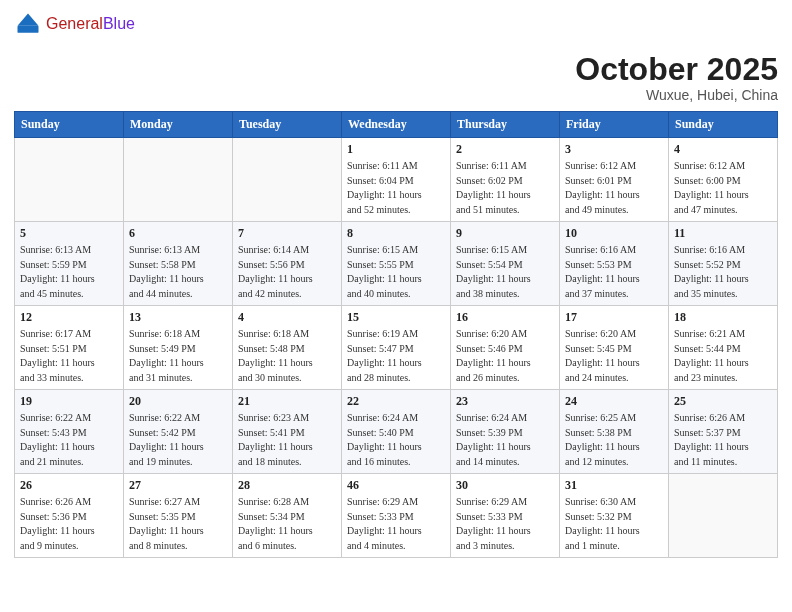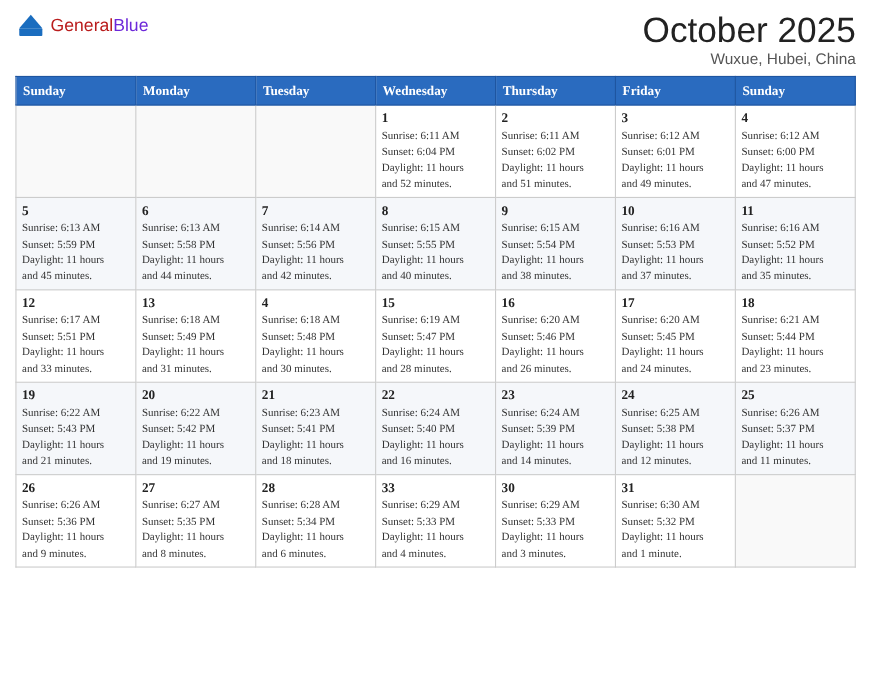--- a/index.html
+++ b/index.html
@@ -31,23 +31,24 @@
     .logo-icon {
       width: 28px;
       height: 28px;
       margin-right: 4px;
     }
     .title-area {
       text-align: right;
     }
     .month-title {
       font-size: 32px;
-      font-weight: normal;
+      font-weight: bold;
       color: #222;
       line-height: 1.1;
+      margin-top: 42px;
     }
     .subtitle {
       font-size: 14px;
       color: #555;
     }
     .calendar {
       width: 100%;
       border-collapse: collapse;
       border: 1px solid #bbb;
       font-family: Liberation Serif, serif;
@@ -241,21 +242,21 @@
           </td>
           <td>
             <span class="day-number">27</span>
             <div class="day-info">Sunrise: 6:27 AM<br>Sunset: 5:35 PM<br>Daylight: 11 hours<br>and 8 minutes.</div>
           </td>
           <td>
             <span class="day-number">28</span>
             <div class="day-info">Sunrise: 6:28 AM<br>Sunset: 5:34 PM<br>Daylight: 11 hours<br>and 6 minutes.</div>
           </td>
           <td>
-            <span class="day-number">33</span>
+            <span class="day-number">46</span>
             <div class="day-info">Sunrise: 6:29 AM<br>Sunset: 5:33 PM<br>Daylight: 11 hours<br>and 4 minutes.</div>
           </td>
           <td>
             <span class="day-number">30</span>
             <div class="day-info">Sunrise: 6:29 AM<br>Sunset: 5:33 PM<br>Daylight: 11 hours<br>and 3 minutes.</div>
           </td>
           <td>
             <span class="day-number">31</span>
             <div class="day-info">Sunrise: 6:30 AM<br>Sunset: 5:32 PM<br>Daylight: 11 hours<br>and 1 minute.</div>
           </td>

